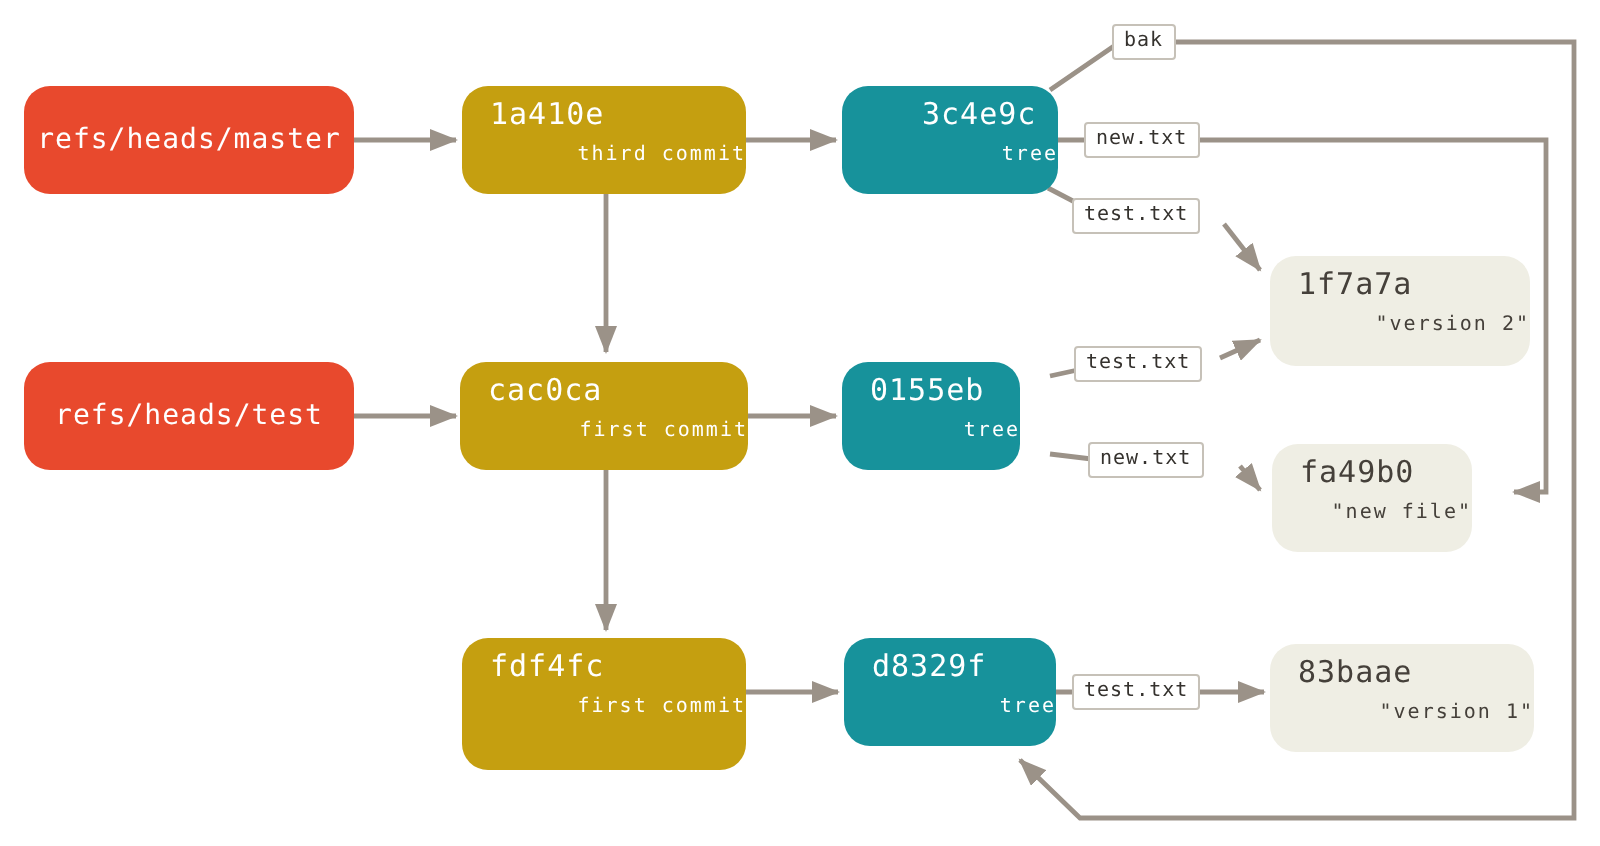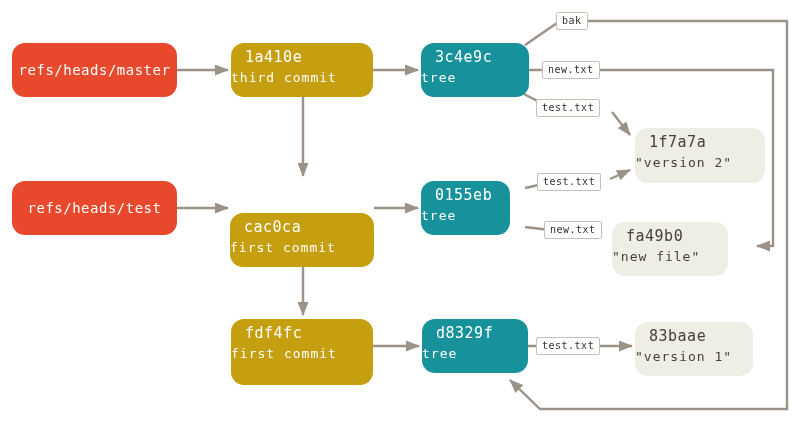--- a/index.html
+++ b/index.html
@@ -45,24 +45,24 @@
   .blob   { background: var(--blob, #efeee4); color: var(--blob_text, #45403a); }
   .twoline { padding-top: 8px; }
   .twoline .hash {
     font-size: 15px;
     line-height: 13px;
     padding-left: 14px;
     text-align: left;
     letter-spacing: 0.5px;
   }
   .twoline .main {
-    font-size: 13px;
+    font-size: 10px;
     line-height: 16px;
     margin-top: 6px;
-    text-align: left;
+    text-align: right;
     letter-spacing: 1px;
     white-space: nowrap;
   }
   .blob .hash { color: var(--blob_text, #45403a); }
 
   .edge-label {
     position: absolute;
     z-index: 3;
     background: var(--label_bg, #ffffff);
     color: var(--label_text, #35322e);
@@ -104,51 +104,51 @@
     <path class="edge" d="M 528 346 H 632" marker-end="url(#arrow)"></path>
   </svg>
 
   <div class="node ref" style="left:12px; top:181px; width:165px; height:54px;">refs/heads/test</div>
   <div class="node ref" style="left:12px; top:43px; width:165px; height:54px;">refs/heads/master</div>
 
   <div class="node commit twoline" style="left:231px; top:43px; width:142px; height:54px;">
     <div class="hash">1a410e</div>
     <div class="main">third commit</div>
   </div>
-  <div class="node commit twoline" style="left:230px; top:181px; width:144px; height:54px;margin-top:32px;">
+  <div class="node commit twoline" style="left:230px; top:181px; width:144px; height:54px;">
     <div class="hash">cac0ca</div>
     <div class="main">first commit</div>
   </div>
   <div class="node commit twoline" style="left:231px; top:319px; width:142px; height:66px;">
     <div class="hash">fdf4fc</div>
     <div class="main">first commit</div>
   </div>
 
-  <div class="node tree twoline" style="left:421px; top:43px; width:108px; height:54px;">
+  <div class="node tree twoline" style="left:421px; top:43px; width:108px; height:54px;padding-left:26px;">
     <div class="hash">3c4e9c</div>
     <div class="main">tree</div>
   </div>
   <div class="node tree twoline" style="left:421px; top:181px; width:89px; height:54px;">
     <div class="hash">0155eb</div>
     <div class="main">tree</div>
   </div>
   <div class="node tree twoline" style="left:422px; top:319px; width:106px; height:54px;">
     <div class="hash">d8329f</div>
     <div class="main">tree</div>
   </div>
 
   <div class="node blob twoline" style="left:635px; top:128px; width:130px; height:55px;">
     <div class="hash">1f7a7a</div>
     <div class="main">"version 2"</div>
   </div>
-  <div class="node blob twoline" style="left:612px; top:222px; width:116px; height:54px;">
+  <div class="node blob twoline" style="left:636px; top:222px; width:100px; height:54px;">
     <div class="hash">fa49b0</div>
     <div class="main">"new file"</div>
   </div>
-  <div class="node blob twoline" style="left:635px; top:322px; width:118px; height:54px;">
+  <div class="node blob twoline" style="left:635px; top:322px; width:132px; height:54px;">
     <div class="hash">83baae</div>
     <div class="main">"version 1"</div>
   </div>
 
   <div class="edge-label" style="left:556px; top:12px;">bak</div>
   <div class="edge-label" style="left:542px; top:61px;">new.txt</div>
   <div class="edge-label" style="left:536px; top:99px;">test.txt</div>
   <div class="edge-label" style="left:537px; top:173px;">test.txt</div>
   <div class="edge-label" style="left:544px; top:221px;">new.txt</div>
   <div class="edge-label" style="left:536px; top:337px;">test.txt</div>

